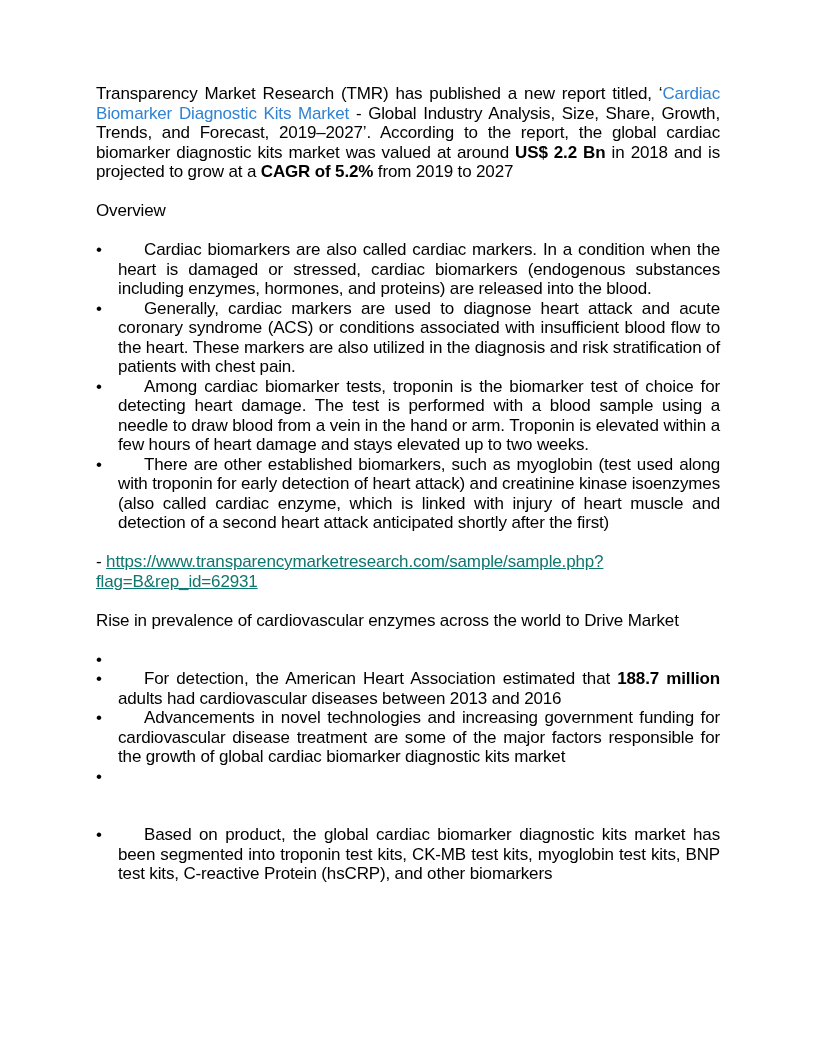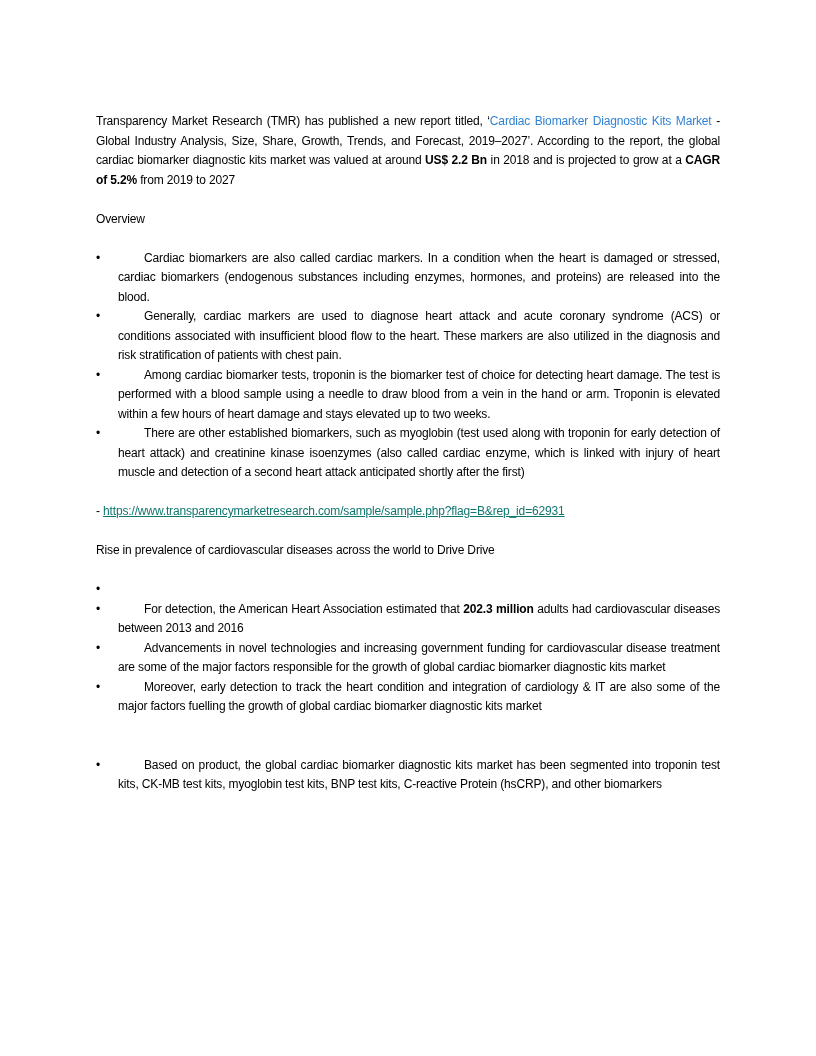--- a/index.html
+++ b/index.html
@@ -1,20 +1,20 @@
 <!DOCTYPE html>
 <html><head>
 <meta charset="utf-8">
 <style>
   html, body { margin: 0; padding: 0; background: #ffffff; }
   body { width: 816px; height: 1056px; position: relative; overflow: hidden; }
   .page {
-    position: absolute; left: 96px; top: 112px; width: 624px;
+    position: absolute; left: 96px; top: 84px; width: 624px;
     font-family: "Liberation Sans", sans-serif;
-    font-size: 12px; line-height: 19.5px; color: #000000;
+    font-size: 17px; line-height: 19.5px; color: #000000;
     letter-spacing: -0.15px;
   }
   p { margin: 0; text-align: justify; }
   .gap { height: 19.5px; }
   .heading { font-weight: normal; }
   .blue { color: #2f82d4; }
   .link { color: #0f766e; text-decoration: underline; }
   b { font-weight: bold; }
   ul { list-style: none; margin: 0; padding: 0; }
   li { position: relative; padding-left: 22px; text-align: justify; }
@@ -36,28 +36,28 @@
     <li><span class="bullet">•</span><span class="indent"></span><span>Cardiac biomarkers are also called cardiac markers. In a condition when the heart is damaged or stressed, cardiac biomarkers (endogenous substances including enzymes, hormones, and proteins) are released into the blood.</span></li>
     <li><span class="bullet">•</span><span class="indent"></span><span>Generally, cardiac markers are used to diagnose heart attack and acute coronary syndrome (ACS) or conditions associated with insufficient blood flow to the heart. These markers are also utilized in the diagnosis and risk stratification of patients with chest pain.</span></li>
     <li><span class="bullet">•</span><span class="indent"></span><span>Among cardiac biomarker tests, troponin is the biomarker test of choice for detecting heart damage. The test is performed with a blood sample using a needle to draw blood from a vein in the hand or arm. Troponin is elevated within a few hours of heart damage and stays elevated up to two weeks.</span></li>
     <li><span class="bullet">•</span><span class="indent"></span><span>There are other established biomarkers, such as myoglobin (test used along with troponin for early detection of heart attack) and creatinine kinase isoenzymes (also called cardiac enzyme, which is linked with injury of heart muscle and detection of a second heart attack anticipated shortly after the first)</span></li>
   </ul>
 
   <div class="gap"></div>
   <p style="text-align:left;"><span>- </span><span class="link">https://www.transparencymarketresearch.com/sample/sample.php?flag=B&amp;rep_id=62931</span></p>
 
   <div class="gap"></div>
-  <p class="heading">Rise in prevalence of cardiovascular diseases across the world to Drive Drive</p>
+  <p class="heading">Rise in prevalence of cardiovascular enzymes across the world to Drive Market</p>
   <div class="gap"></div>
 
   <ul>
     <li><span class="bullet">•</span><span class="indent"></span></li>
-    <li><span class="bullet">•</span><span class="indent"></span><span>For detection, the American Heart Association estimated that </span><b>202.3 million</b><span> adults had cardiovascular diseases between 2013 and 2016</span></li>
+    <li><span class="bullet">•</span><span class="indent"></span><span>For detection, the American Heart Association estimated that </span><b>188.7 million</b><span> adults had cardiovascular diseases between 2013 and 2016</span></li>
     <li><span class="bullet">•</span><span class="indent"></span><span>Advancements in novel technologies and increasing government funding for cardiovascular disease treatment are some of the major factors responsible for the growth of global cardiac biomarker diagnostic kits market</span></li>
-    <li><span class="bullet">•</span><span class="indent"></span><span>Moreover, early detection to track the heart condition and integration of cardiology &amp; IT are also some of the major factors fuelling the growth of global cardiac biomarker diagnostic kits market</span></li>
+    <li><span class="bullet">•</span><span class="indent"></span></li>
   </ul>
 
   <div class="gap"></div>
   <div class="gap"></div>
 
   <ul>
     <li><span class="bullet">•</span><span class="indent"></span><span>Based on product, the global cardiac biomarker diagnostic kits market has been segmented into troponin test kits, CK-MB test kits, myoglobin test kits, BNP test kits, C-reactive Protein (hsCRP), and other biomarkers</span></li>
   </ul>
 
 </div>

